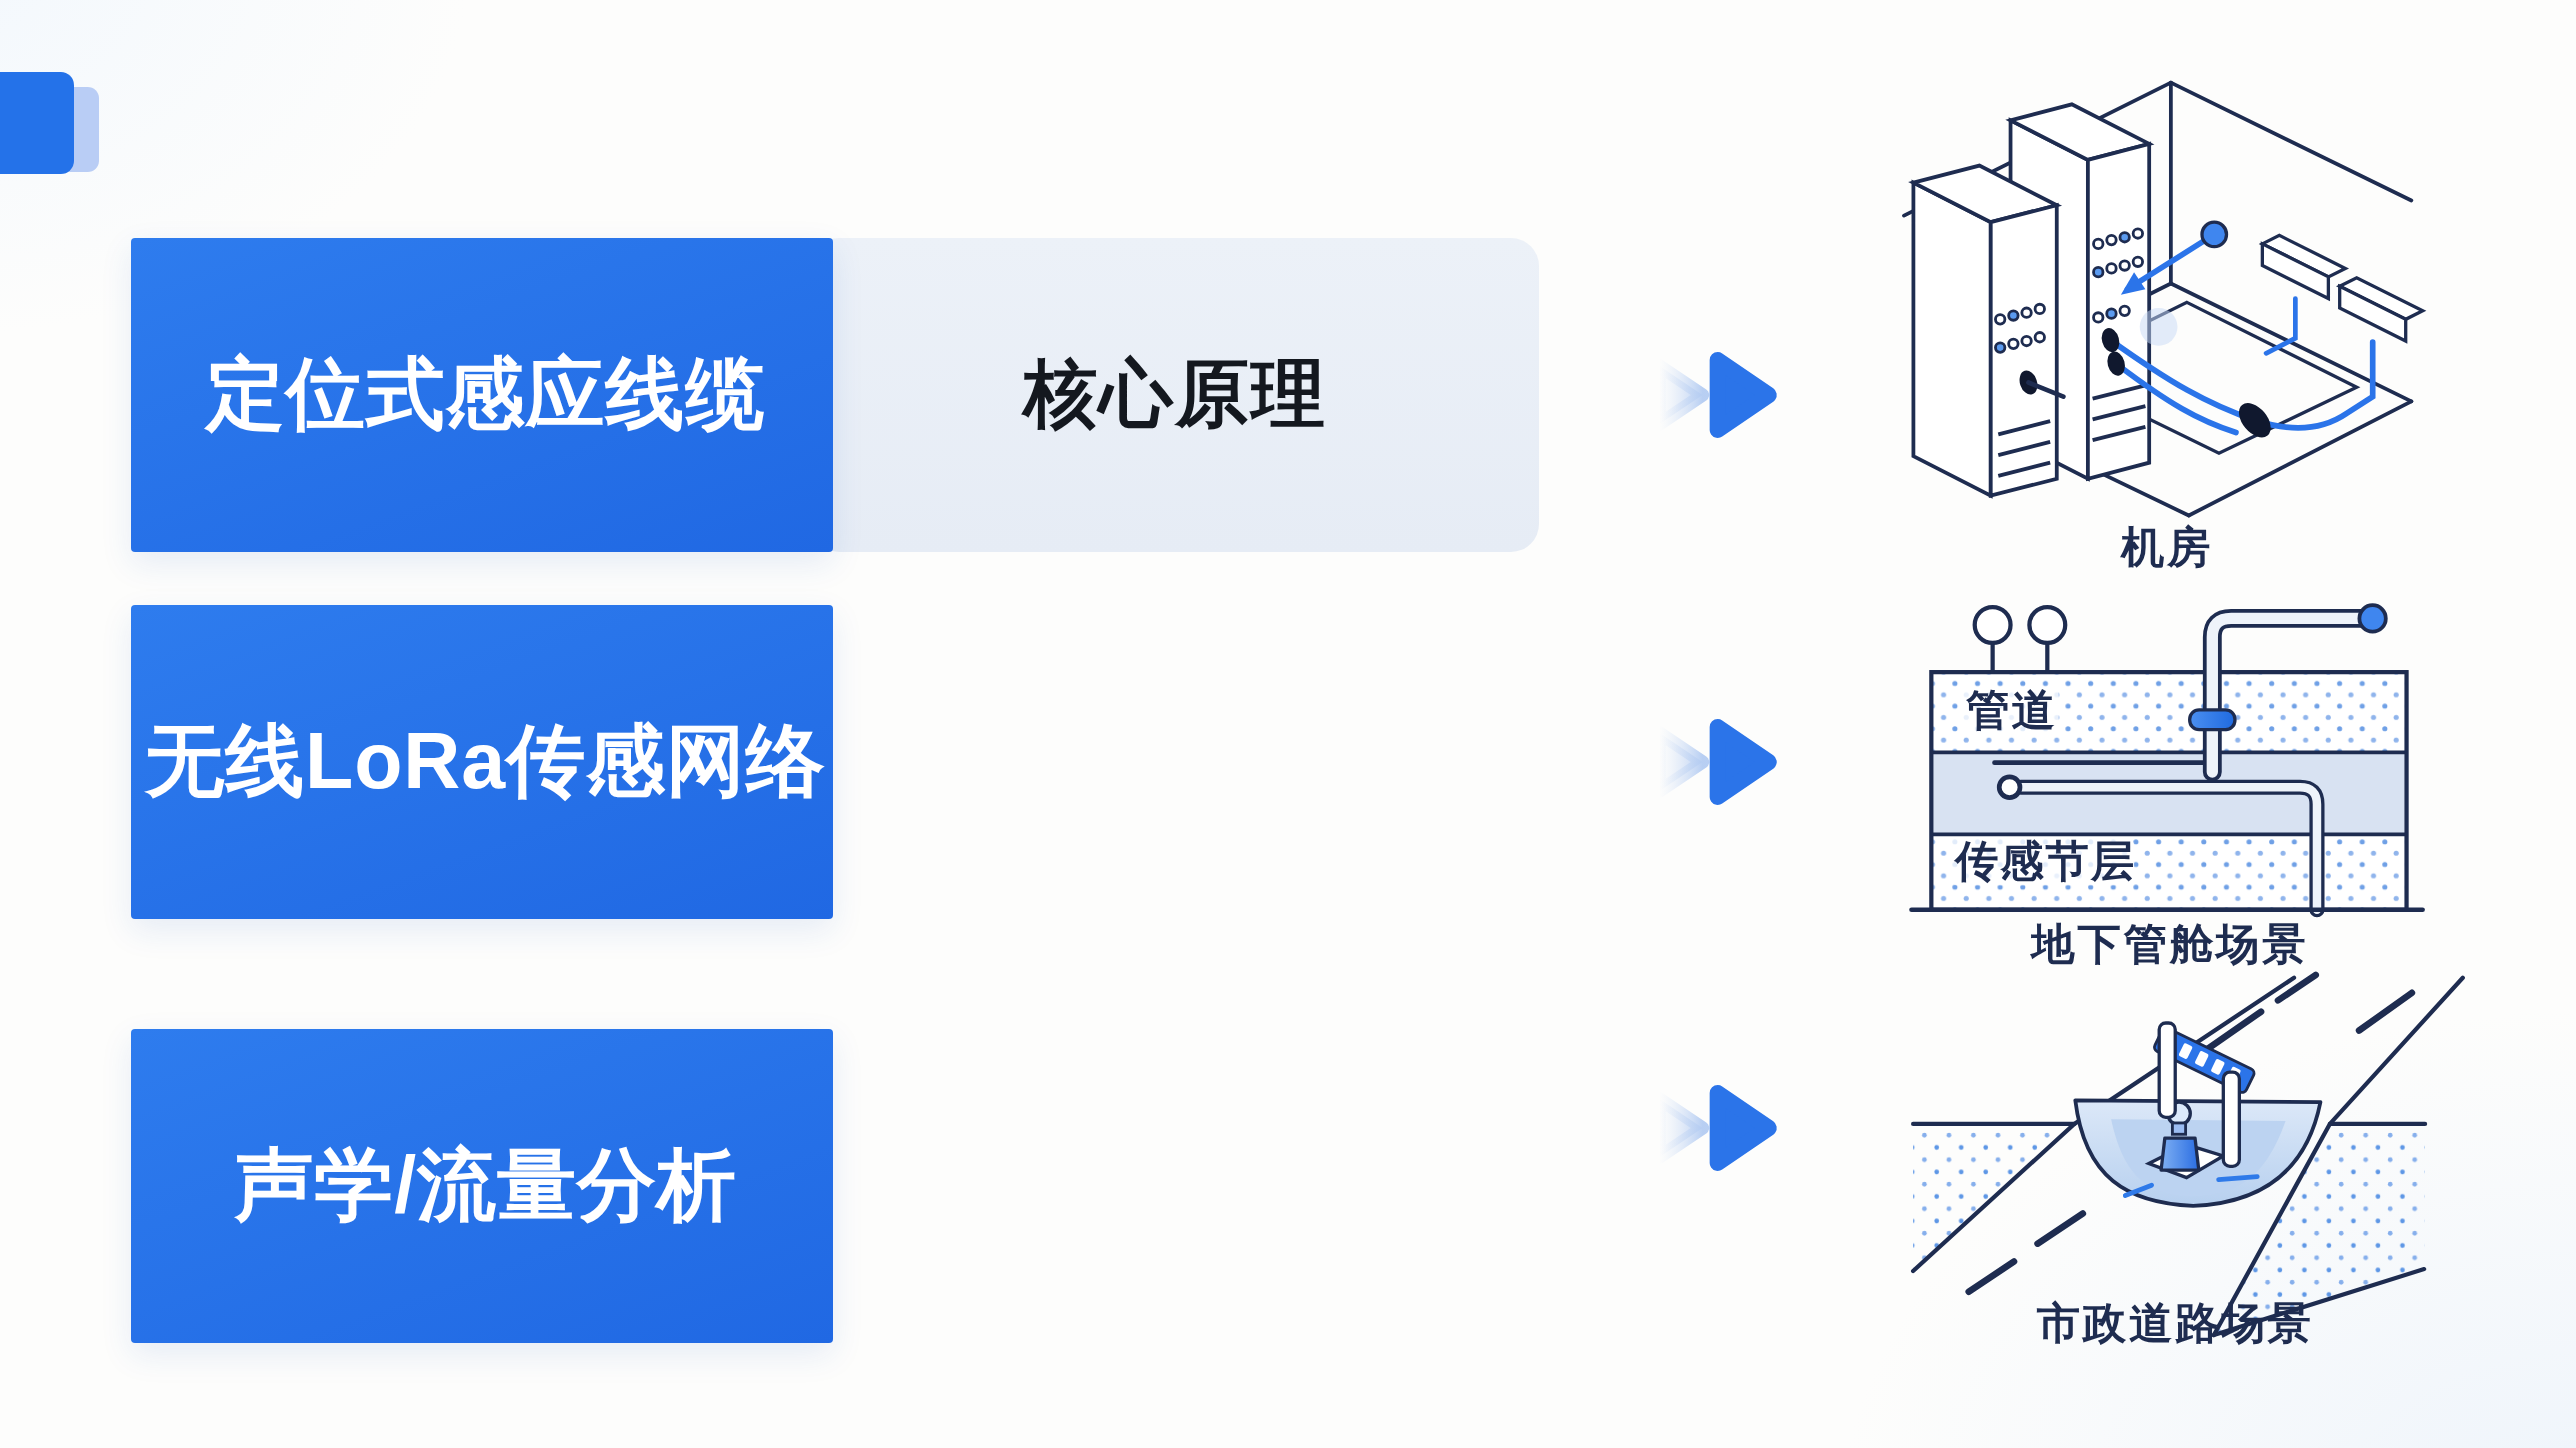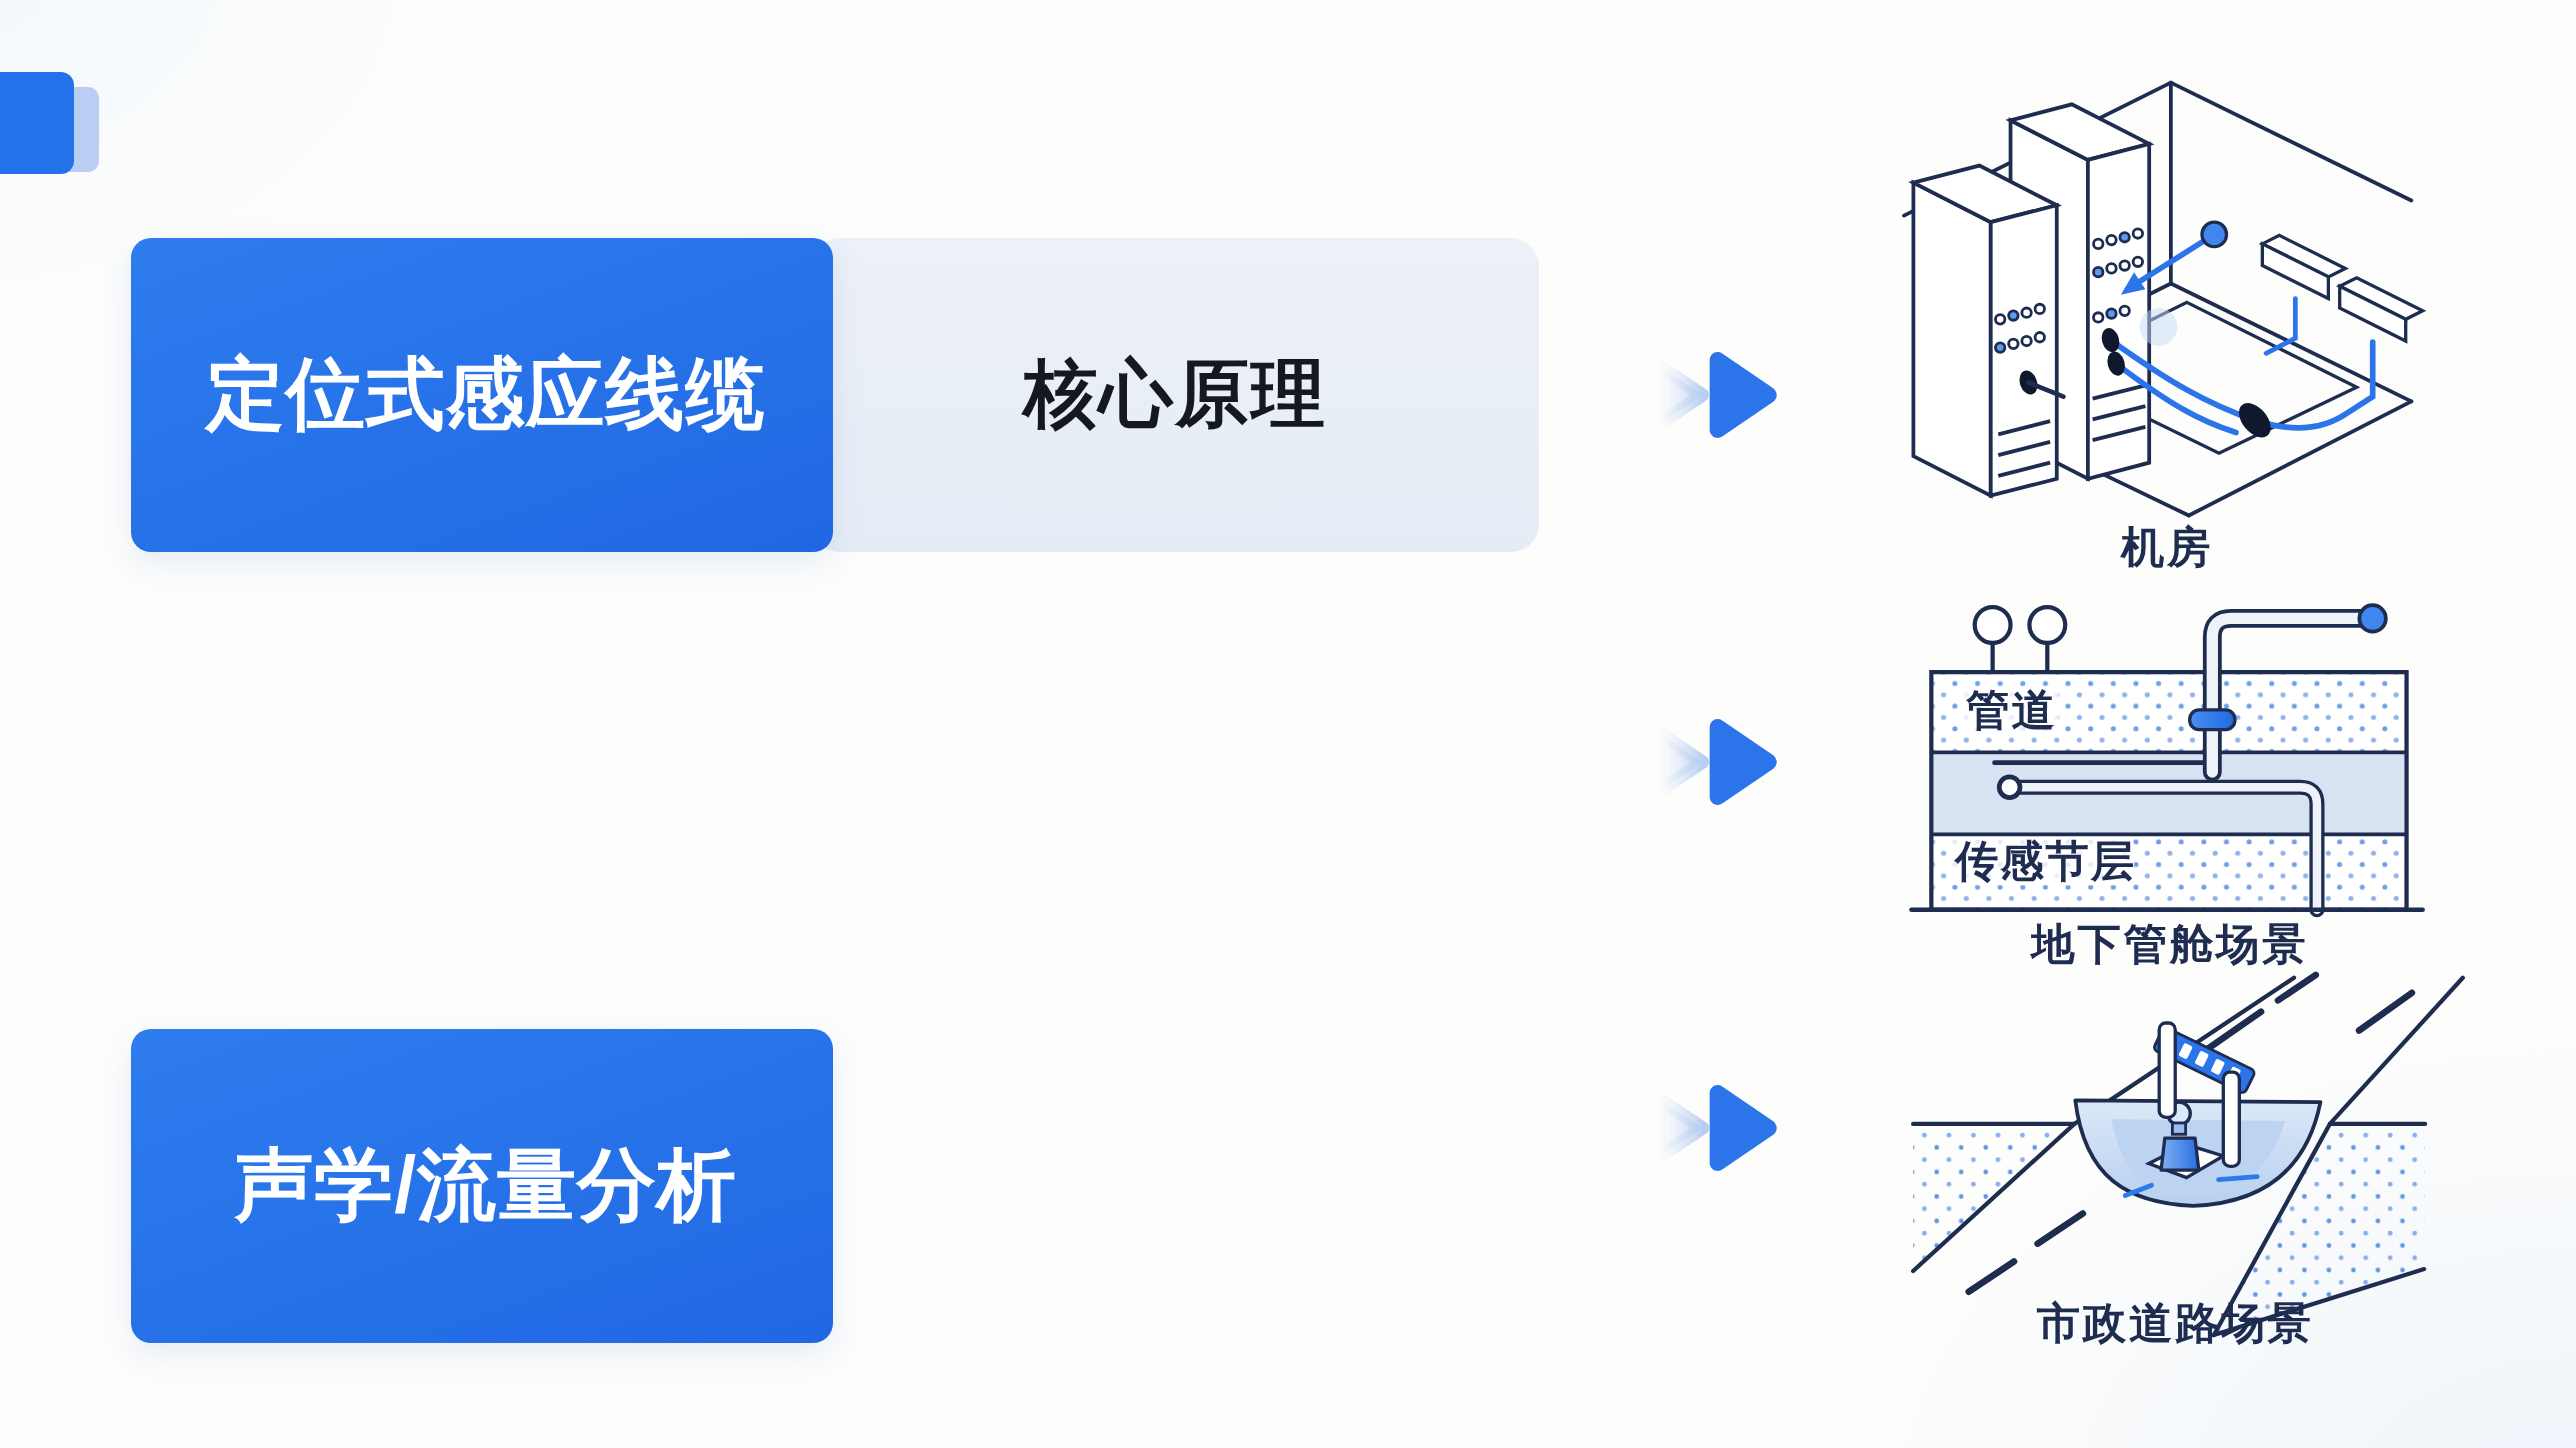--- a/index.html
+++ b/index.html
@@ -23,21 +23,21 @@
   .panel { position:absolute; display:flex; align-items:center; justify-content:center; }
   .panel-light {
     left:811px; width:728px; height:314px;
     background:linear-gradient(180deg,#ecf1f8 0%,#e6ecf5 100%);
     border-radius:28px;
     align-items:center;
   }
   .panel-blue {
     left:131px; width:702px; height:314px;
     background:linear-gradient(160deg,#2e7cee 0%,#2068e3 100%);
-    border-radius:20px;
+    border-radius:4px;
     box-shadow:0 11.3px 32px rgba(32,90,190,0.10);
     padding-left:7px;
   }
   .cat-text { color:#ffffff; font-size:79px; font-weight:700; letter-spacing:0.9px; white-space:nowrap; }
   .dim-text { color:#14181f; font-size:74px; font-weight:700; letter-spacing:1.9px; white-space:nowrap; }
   .arrow { position:absolute; left:1644px; width:137px; height:104px; }
   .illu { position:absolute; }
   .illu text { font-family:"Liberation Sans", sans-serif; fill:#1e2c50; }
   .caption { font-size:46px; font-weight:600; letter-spacing:3px; }
   .layer-label { font-size:46px; font-weight:700; letter-spacing:2px; }
@@ -83,20 +83,23 @@
     <span class="dim-text">核心原理</span>
   </div>
   <div class="panel panel-blue" style="top:238px">
     <span class="cat-text">定位式感应线缆</span>
   </div>
   <svg class="arrow" style="top:343px" viewBox="0 0 145 110">
     <path d="M 16,24 L 62,55 L 16,86 Z" fill="url(#ghostGrad)" stroke="url(#ghostGrad)" stroke-width="14" stroke-linejoin="round"></path>
     <path d="M 78,18 L 132,55 L 78,92 Z" fill="#2b74e9" stroke="#2b74e9" stroke-width="17" stroke-linejoin="round"></path>
   </svg>
 
+  <div class="panel panel-blue" style="top:605px">
+    <span class="cat-text">无线LoRa传感网络</span>
+  </div>
   <svg class="arrow" style="top:710px" viewBox="0 0 145 110">
     <path d="M 16,24 L 62,55 L 16,86 Z" fill="url(#ghostGrad)" stroke="url(#ghostGrad)" stroke-width="14" stroke-linejoin="round"></path>
     <path d="M 78,18 L 132,55 L 78,92 Z" fill="#2b74e9" stroke="#2b74e9" stroke-width="17" stroke-linejoin="round"></path>
   </svg>
 
   <div class="panel panel-blue" style="top:1029px">
     <span class="cat-text">声学/流量分析</span>
   </div>
   <svg class="arrow" style="top:1076px" viewBox="0 0 145 110">
     <path d="M 16,24 L 62,55 L 16,86 Z" fill="url(#ghostGrad)" stroke="url(#ghostGrad)" stroke-width="14" stroke-linejoin="round"></path>

